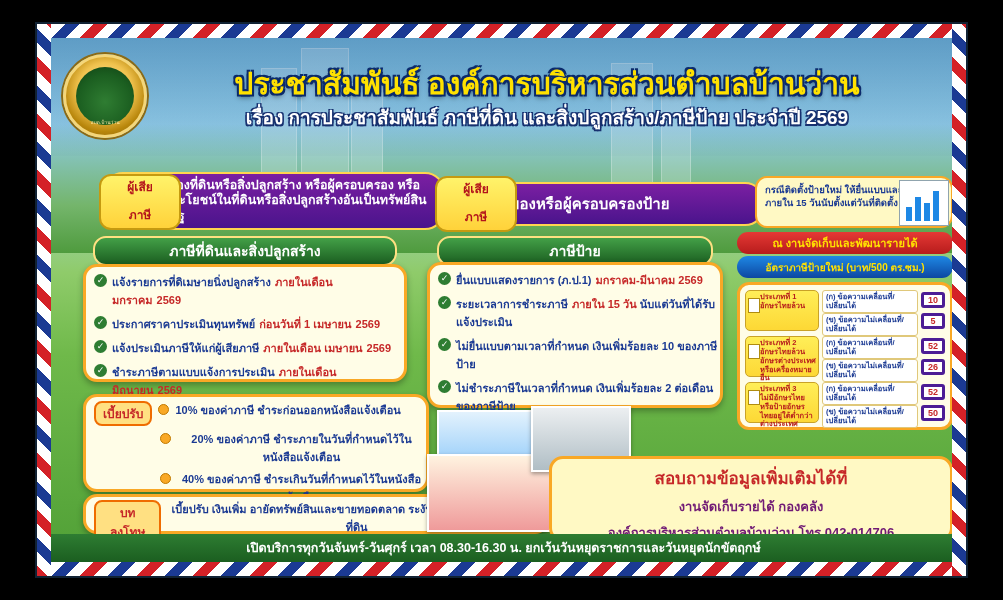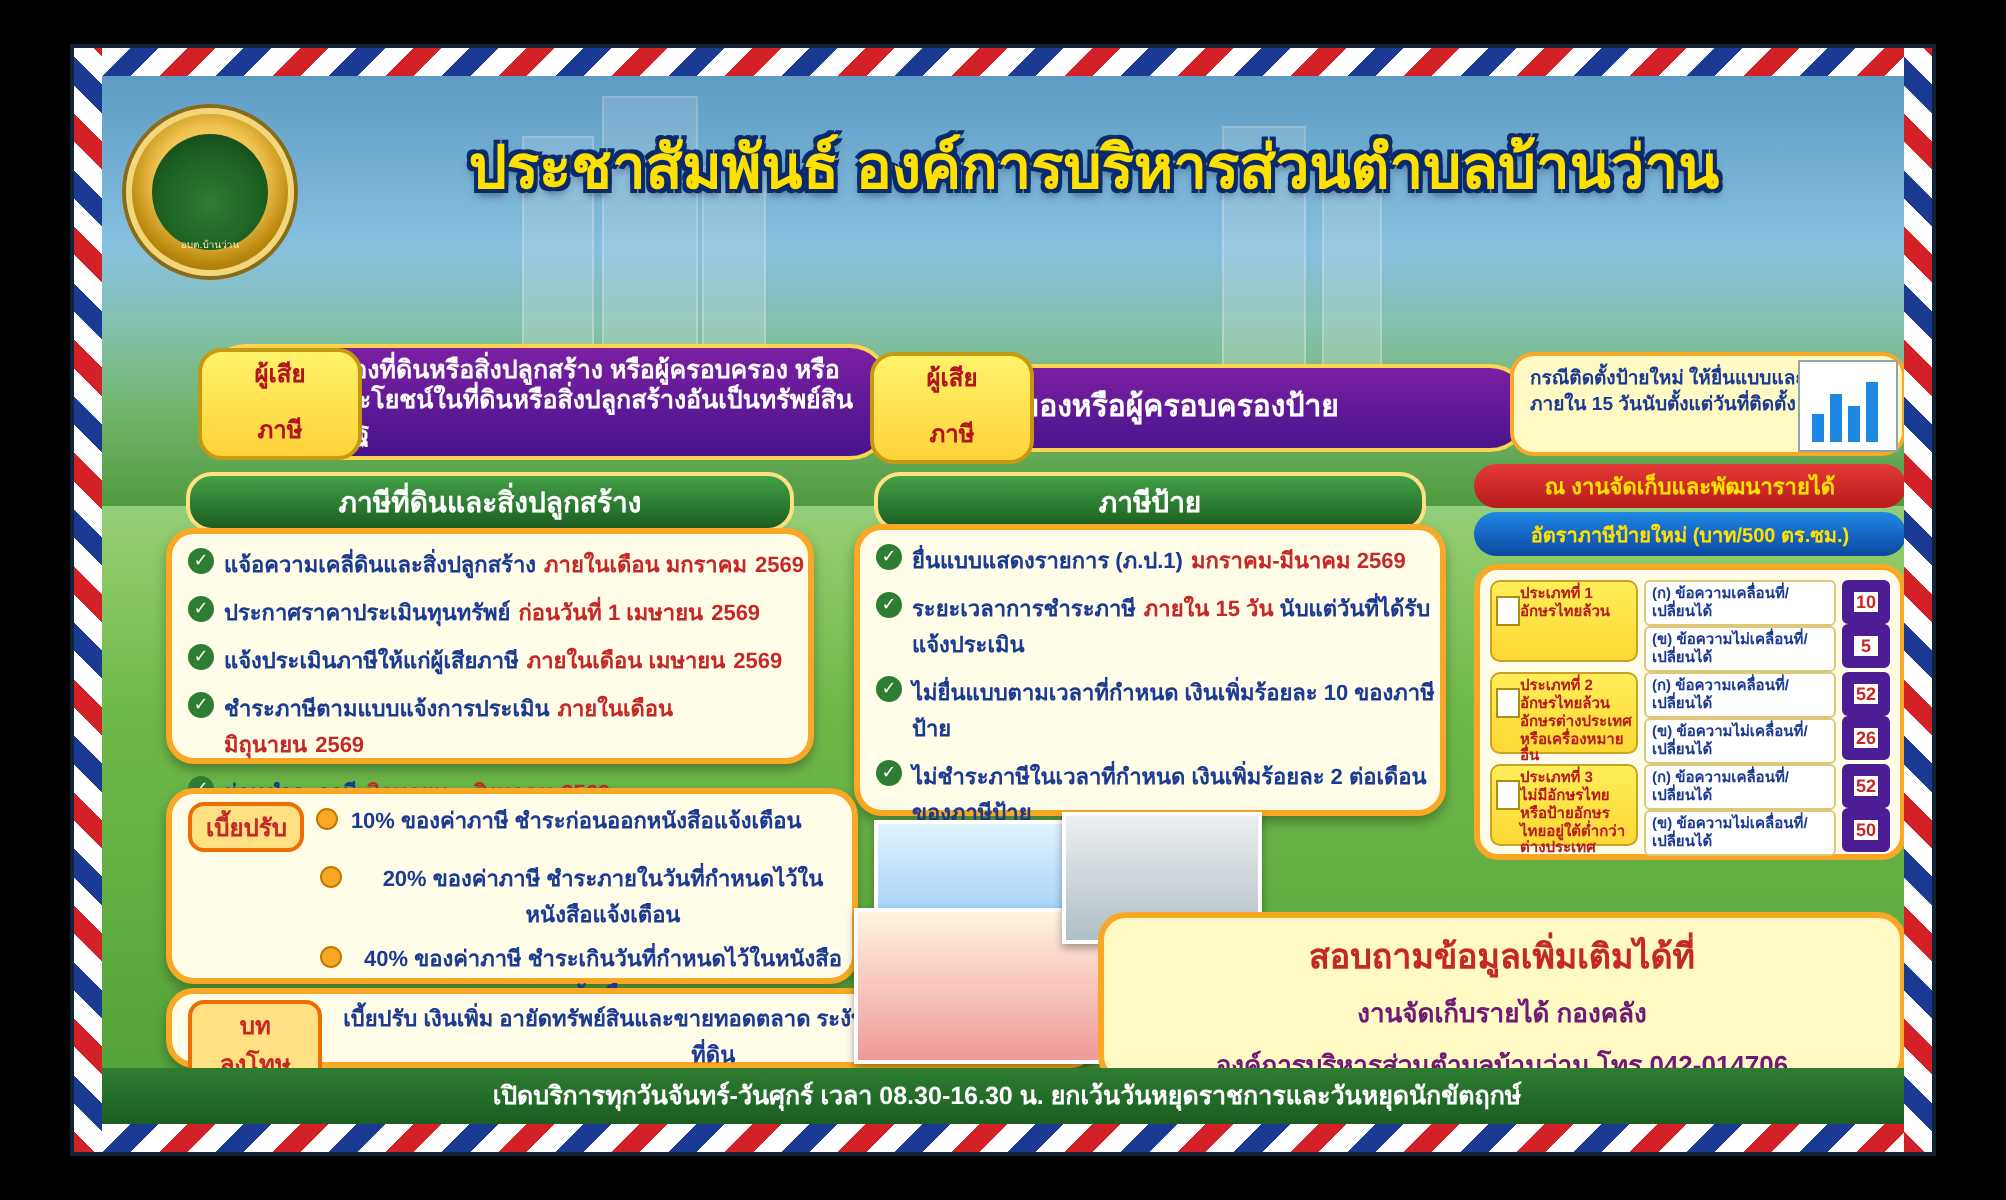--- a/index.html
+++ b/index.html
@@ -76,21 +76,21 @@
      border:3px solid #f9a825;border-radius:12px;padding:5px;box-sizing:border-box;}
   .trow{display:flex;align-items:stretch;margin-bottom:5px;height:41px;}
   .tleft{flex:0 0 74px;background:linear-gradient(180deg,#ffee58,#fdd835);border:1px solid #c9a227;border-radius:5px;
      font-size:7.5px;color:#b71c1c;font-weight:bold;padding:2px 2px 2px 14px;box-sizing:border-box;position:relative;line-height:1.18;}
   .tleft .ic{position:absolute;left:2px;top:7px;width:10px;height:13px;background:#fff;border:1px solid #b08c0f;}
   .tmid{flex:1 1 auto;margin-left:3px;font-size:7.5px;color:#1b3a93;font-weight:bold;line-height:1.25;
      display:flex;flex-direction:column;justify-content:space-around;}
   .tmid div{background:#fff;border:1px solid #e0c87a;border-radius:3px;padding:1px 3px;}
   .tnum{flex:0 0 24px;margin-left:3px;display:flex;flex-direction:column;justify-content:space-around;
      font-size:9px;font-weight:bold;text-align:center;}
-  .tnum span{background:#fff;border:6px solid #4c1d95;border-radius:3px;color:#c62828;}
+  .tnum span{background:#fff;border:3px solid #4c1d95;border-radius:3px;color:#c62828;}
   .contact{position:absolute;left:512px;top:432px;width:404px;height:86px;background:#fff9c4;
      border:3px solid #f9a825;border-radius:14px;text-align:center;box-sizing:border-box;padding-top:5px;}
   .contact .h{font-size:17px;font-weight:bold;color:#c62828;}
   .contact .l{font-size:13px;font-weight:bold;color:#701a75;margin-top:5px;}
   .footer{position:absolute;left:14px;bottom:14px;width:905px;height:28px;
      background:linear-gradient(180deg,#2e7d32,#1b5e20);display:flex;align-items:center;justify-content:center;
      color:#ffffff;font-size:12.5px;font-weight:bold;}
   
   .photo{position:absolute;border:2px solid #fff;box-shadow:0 2px 4px rgba(0,0,0,.35);}
   .billboard{left:400px;top:386px;width:92px;height:58px;background:linear-gradient(180deg,#e3f2fd,#90caf9);}
@@ -111,20 +111,21 @@
     <div class="bldg" style="left:610px;top:55px;width:28px;height:95px;"></div>
   </div>
   <div class="header"></div>
 
   <div class="logo">
     <div class="inner"></div>
     <div class="ltext">อบต.บ้านว่าน</div>
   </div>
 
   <h1 class="title">ประชาสัมพันธ์ องค์การบริหารส่วนตำบลบ้านว่าน</h1>
+  <h2 class="subtitle">เรื่อง การประชาสัมพันธ์ ภาษีที่ดิน และสิ่งปลูกสร้าง/ภาษีป้าย ประจำปี 2569</h2>
 
   <div class="badge" style="left:62px;top:150px;">
     <span>ผู้เสีย</span>
     <span>ภาษี</span>
   </div>
   <div class="pill left">
     <span>เจ้าของที่ดินหรือสิ่งปลูกสร้าง หรือผู้ครอบครอง หรือทำประโยชน์ในที่ดินหรือสิ่งปลูกสร้างอันเป็นทรัพย์สินของรัฐ</span>
   </div>
 
   <div class="badge" style="left:398px;top:152px;">
@@ -134,21 +135,21 @@
   <div class="pill right">
     <span>เจ้าของหรือผู้ครอบครองป้าย</span>
   </div>
 
   <div class="secbar b">ภาษีป้าย</div>
   <div class="secbar a">ภาษีที่ดินและสิ่งปลูกสร้าง</div>
 
   <div class="panel p1">
     <div class="row">
         <span class="tick">✓</span>
-        <span class="rt"><span>แจ้อความเคลี่ดินและสิ่งปลูกสร้าง</span><span class="val">ภายในเดือน มกราคม</span><span class="val">2569</span></span>
+        <span class="rt"><span>แจ้งรายการที่ดิเมษายนิ่งปลูกสร้าง</span><span class="val">ภายในเดือน มกราคม</span><span class="val">2569</span></span>
       </div>
     <div class="row">
         <span class="tick">✓</span>
         <span class="rt"><span>ประกาศราคาประเมินทุนทรัพย์</span><span class="val">ก่อนวันที่ 1 เมษายน</span><span class="val">2569</span></span>
       </div>
     <div class="row">
         <span class="tick">✓</span>
         <span class="rt"><span>แจ้งประเมินภาษีให้แก่ผู้เสียภาษี</span><span class="val">ภายในเดือน เมษายน</span><span class="val">2569</span></span>
       </div>
     <div class="row">

